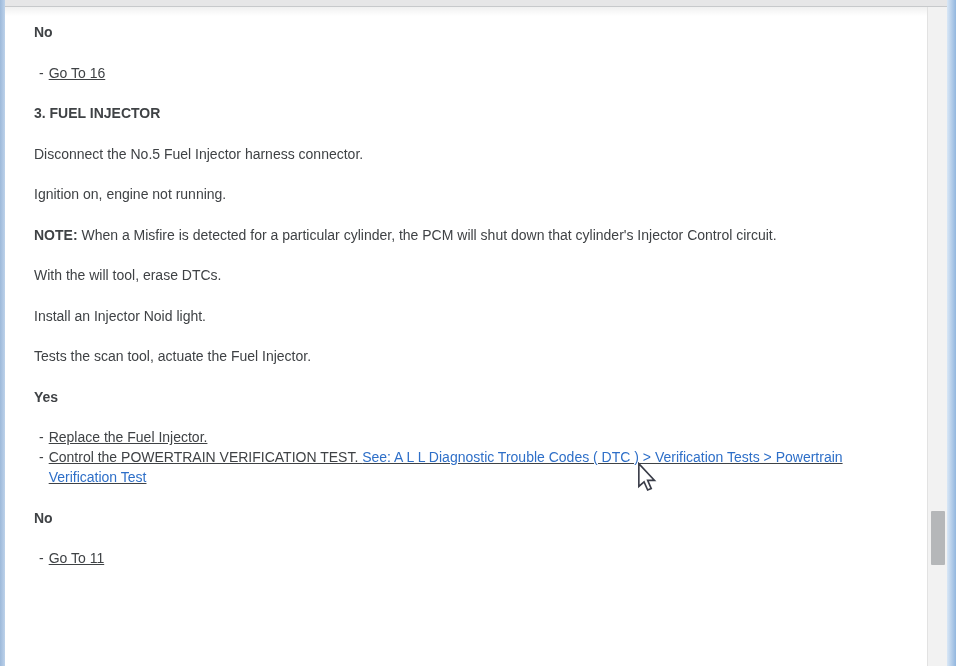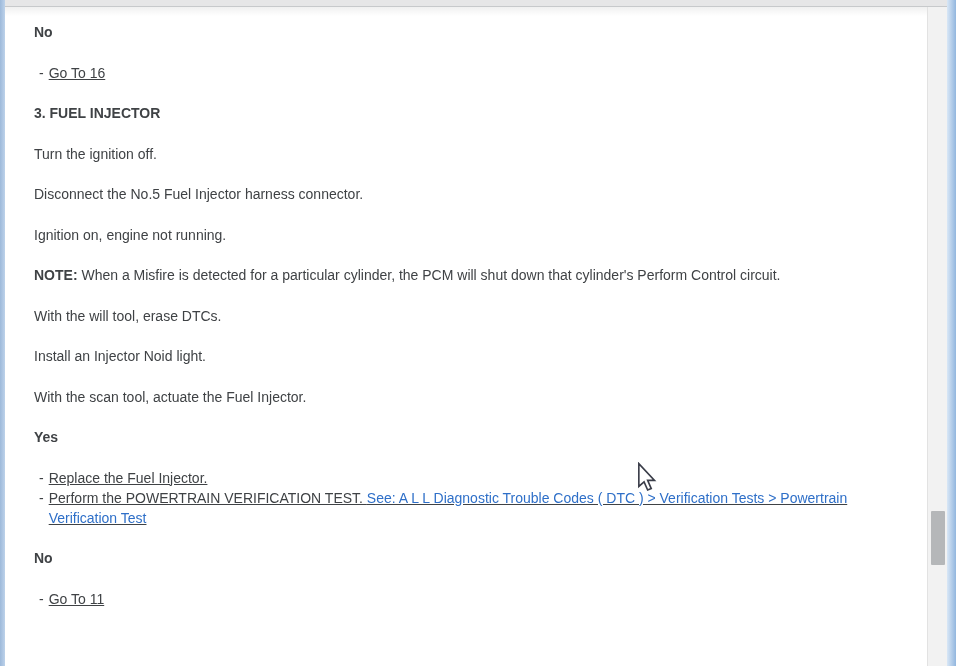--- a/index.html
+++ b/index.html
@@ -88,45 +88,44 @@
 
     <div class="list-block">
       <div class="list-item">
         <span class="dash">-</span>
         <span class="li-text">Go To 16</span>
       </div>
     </div>
 
     <p class="bold">3. FUEL INJECTOR</p>
 
-    <p>Turn the ignition off.</p>
 
     <p>Disconnect the No.5 Fuel Injector harness connector.</p>
 
     <p>Ignition on, engine not running.</p>
 
-    <p><span class="bold">NOTE:</span><span> When a Misfire is detected for a particular cylinder, the PCM will shut down that cylinder's Perform Control circuit.</span></p>
+    <p><span class="bold">NOTE:</span><span> When a Misfire is detected for a particular cylinder, the PCM will shut down that cylinder's Injector Control circuit.</span></p>
 
     <p>With the will tool, erase DTCs.</p>
 
     <p>Install an Injector Noid light.</p>
 
-    <p>With the scan tool, actuate the Fuel Injector.</p>
+    <p>Tests the scan tool, actuate the Fuel Injector.</p>
 
 
     <p class="bold">Yes</p>
 
     <div class="list-block">
       <div class="list-item">
         <span class="dash">-</span>
         <span class="li-text">Replace the Fuel Injector.</span>
       </div>
       <div class="list-item">
         <span class="dash">-</span>
-        <span class="li-text"><span>Perform the POWERTRAIN VERIFICATION TEST. </span><a class="doc-link">See: A L L Diagnostic Trouble Codes ( DTC ) &gt; Verification Tests &gt; Powertrain Verification Test</a></span>
+        <span class="li-text"><span>Control the POWERTRAIN VERIFICATION TEST. </span><a class="doc-link">See: A L L Diagnostic Trouble Codes ( DTC ) &gt; Verification Tests &gt; Powertrain Verification Test</a></span>
       </div>
     </div>
 
     <p class="bold">No</p>
 
     <div class="list-block">
       <div class="list-item">
         <span class="dash">-</span>
         <span class="li-text">Go To 11</span>
       </div>

